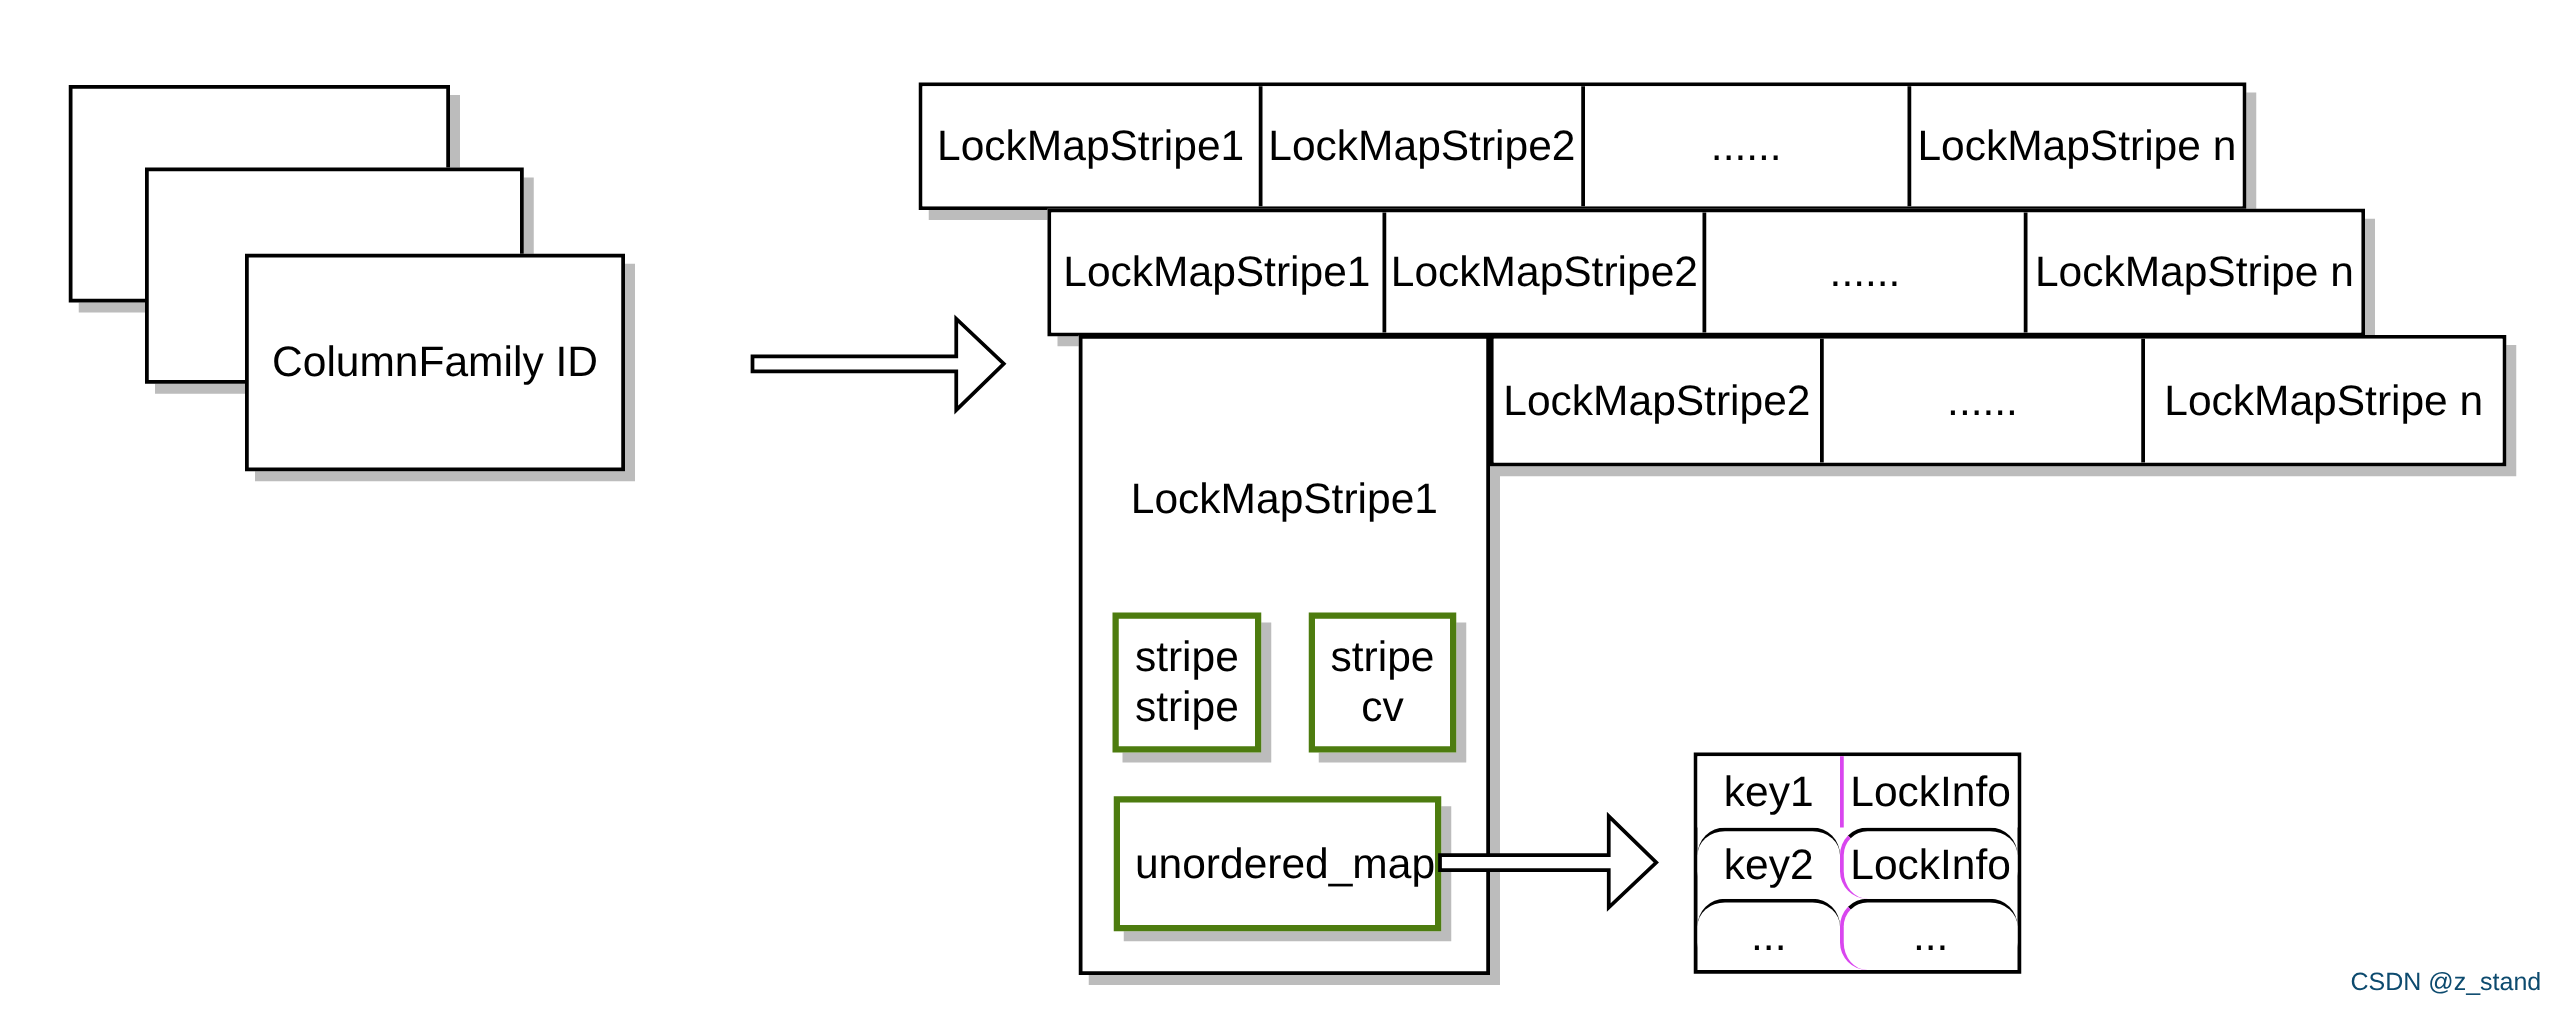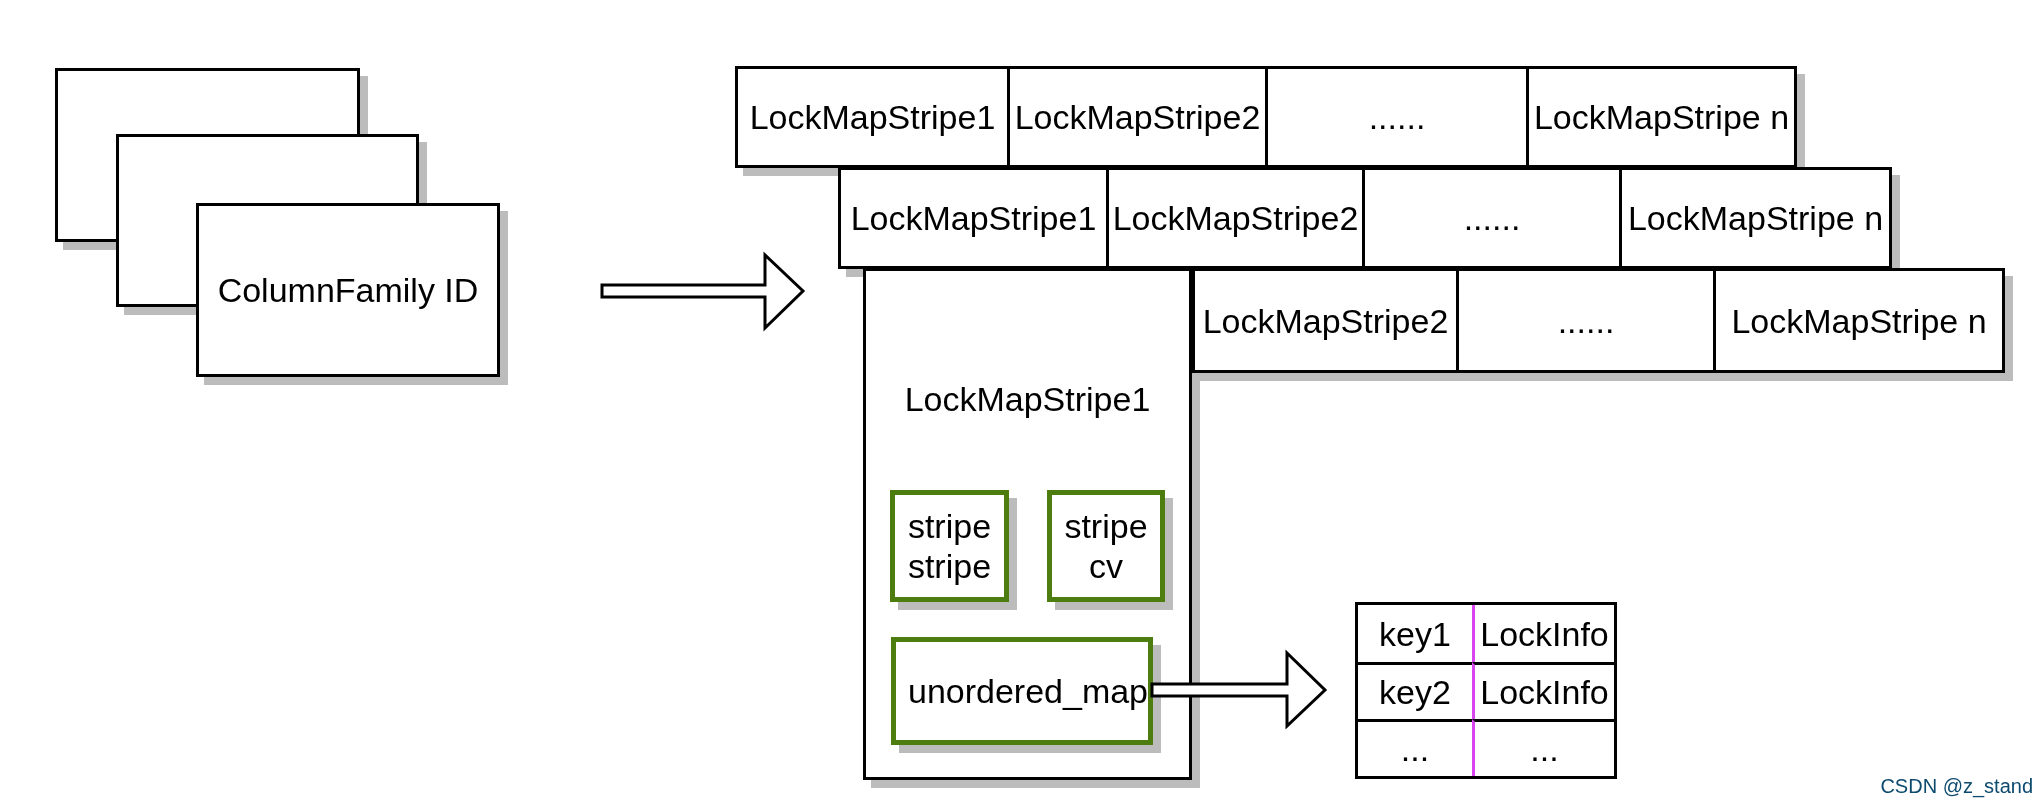--- a/index.html
+++ b/index.html
@@ -69,21 +69,21 @@
   }
   .kcell {
     box-sizing: border-box;
     height: 57px;
     display: flex;
     align-items: center;
     justify-content: center;
     background: #ffffff;
   }
   .kcell.val { border-left: 3px solid #d946ef; }
-  .krow2 { border-top: 3px solid #000000; }
+  .krow2 { border-top: 3px solid #000000; border-radius: 22px; }
   .watermark {
     position: absolute;
     font-size: 20px;
     line-height: 24px;
     color: #0c4a6e;
     white-space: pre;
   }
 </style>
 </head>
 <body>

